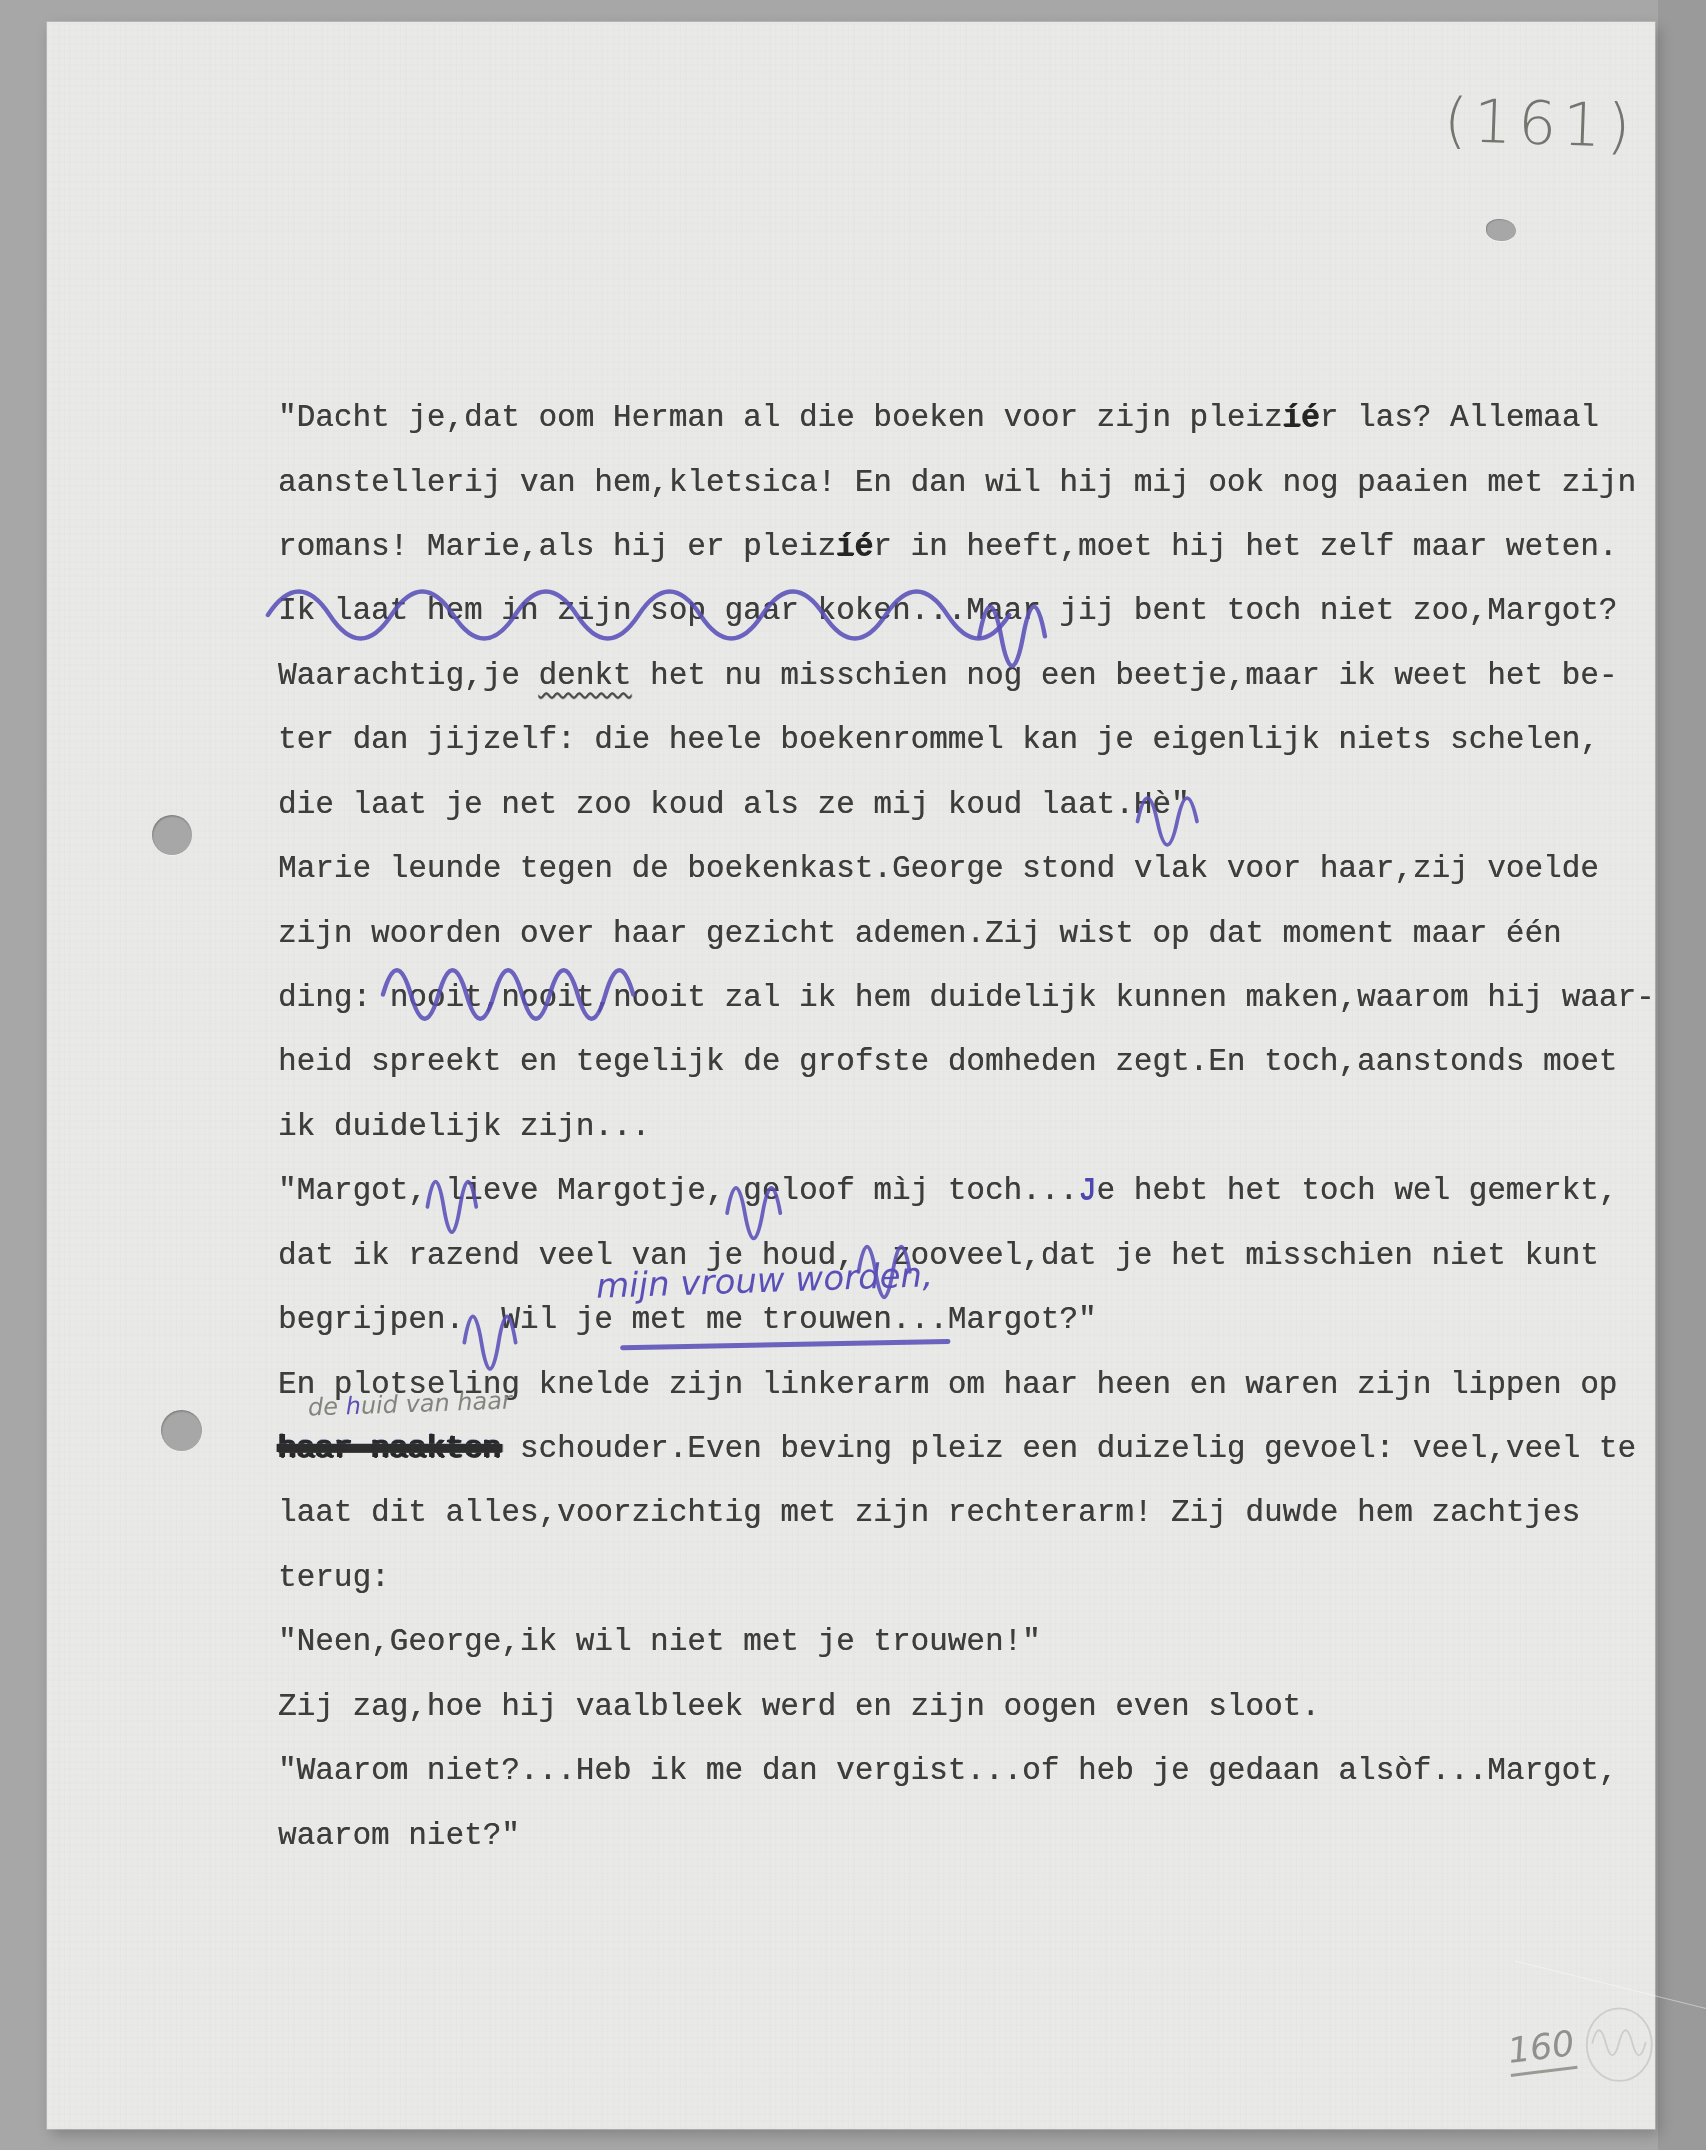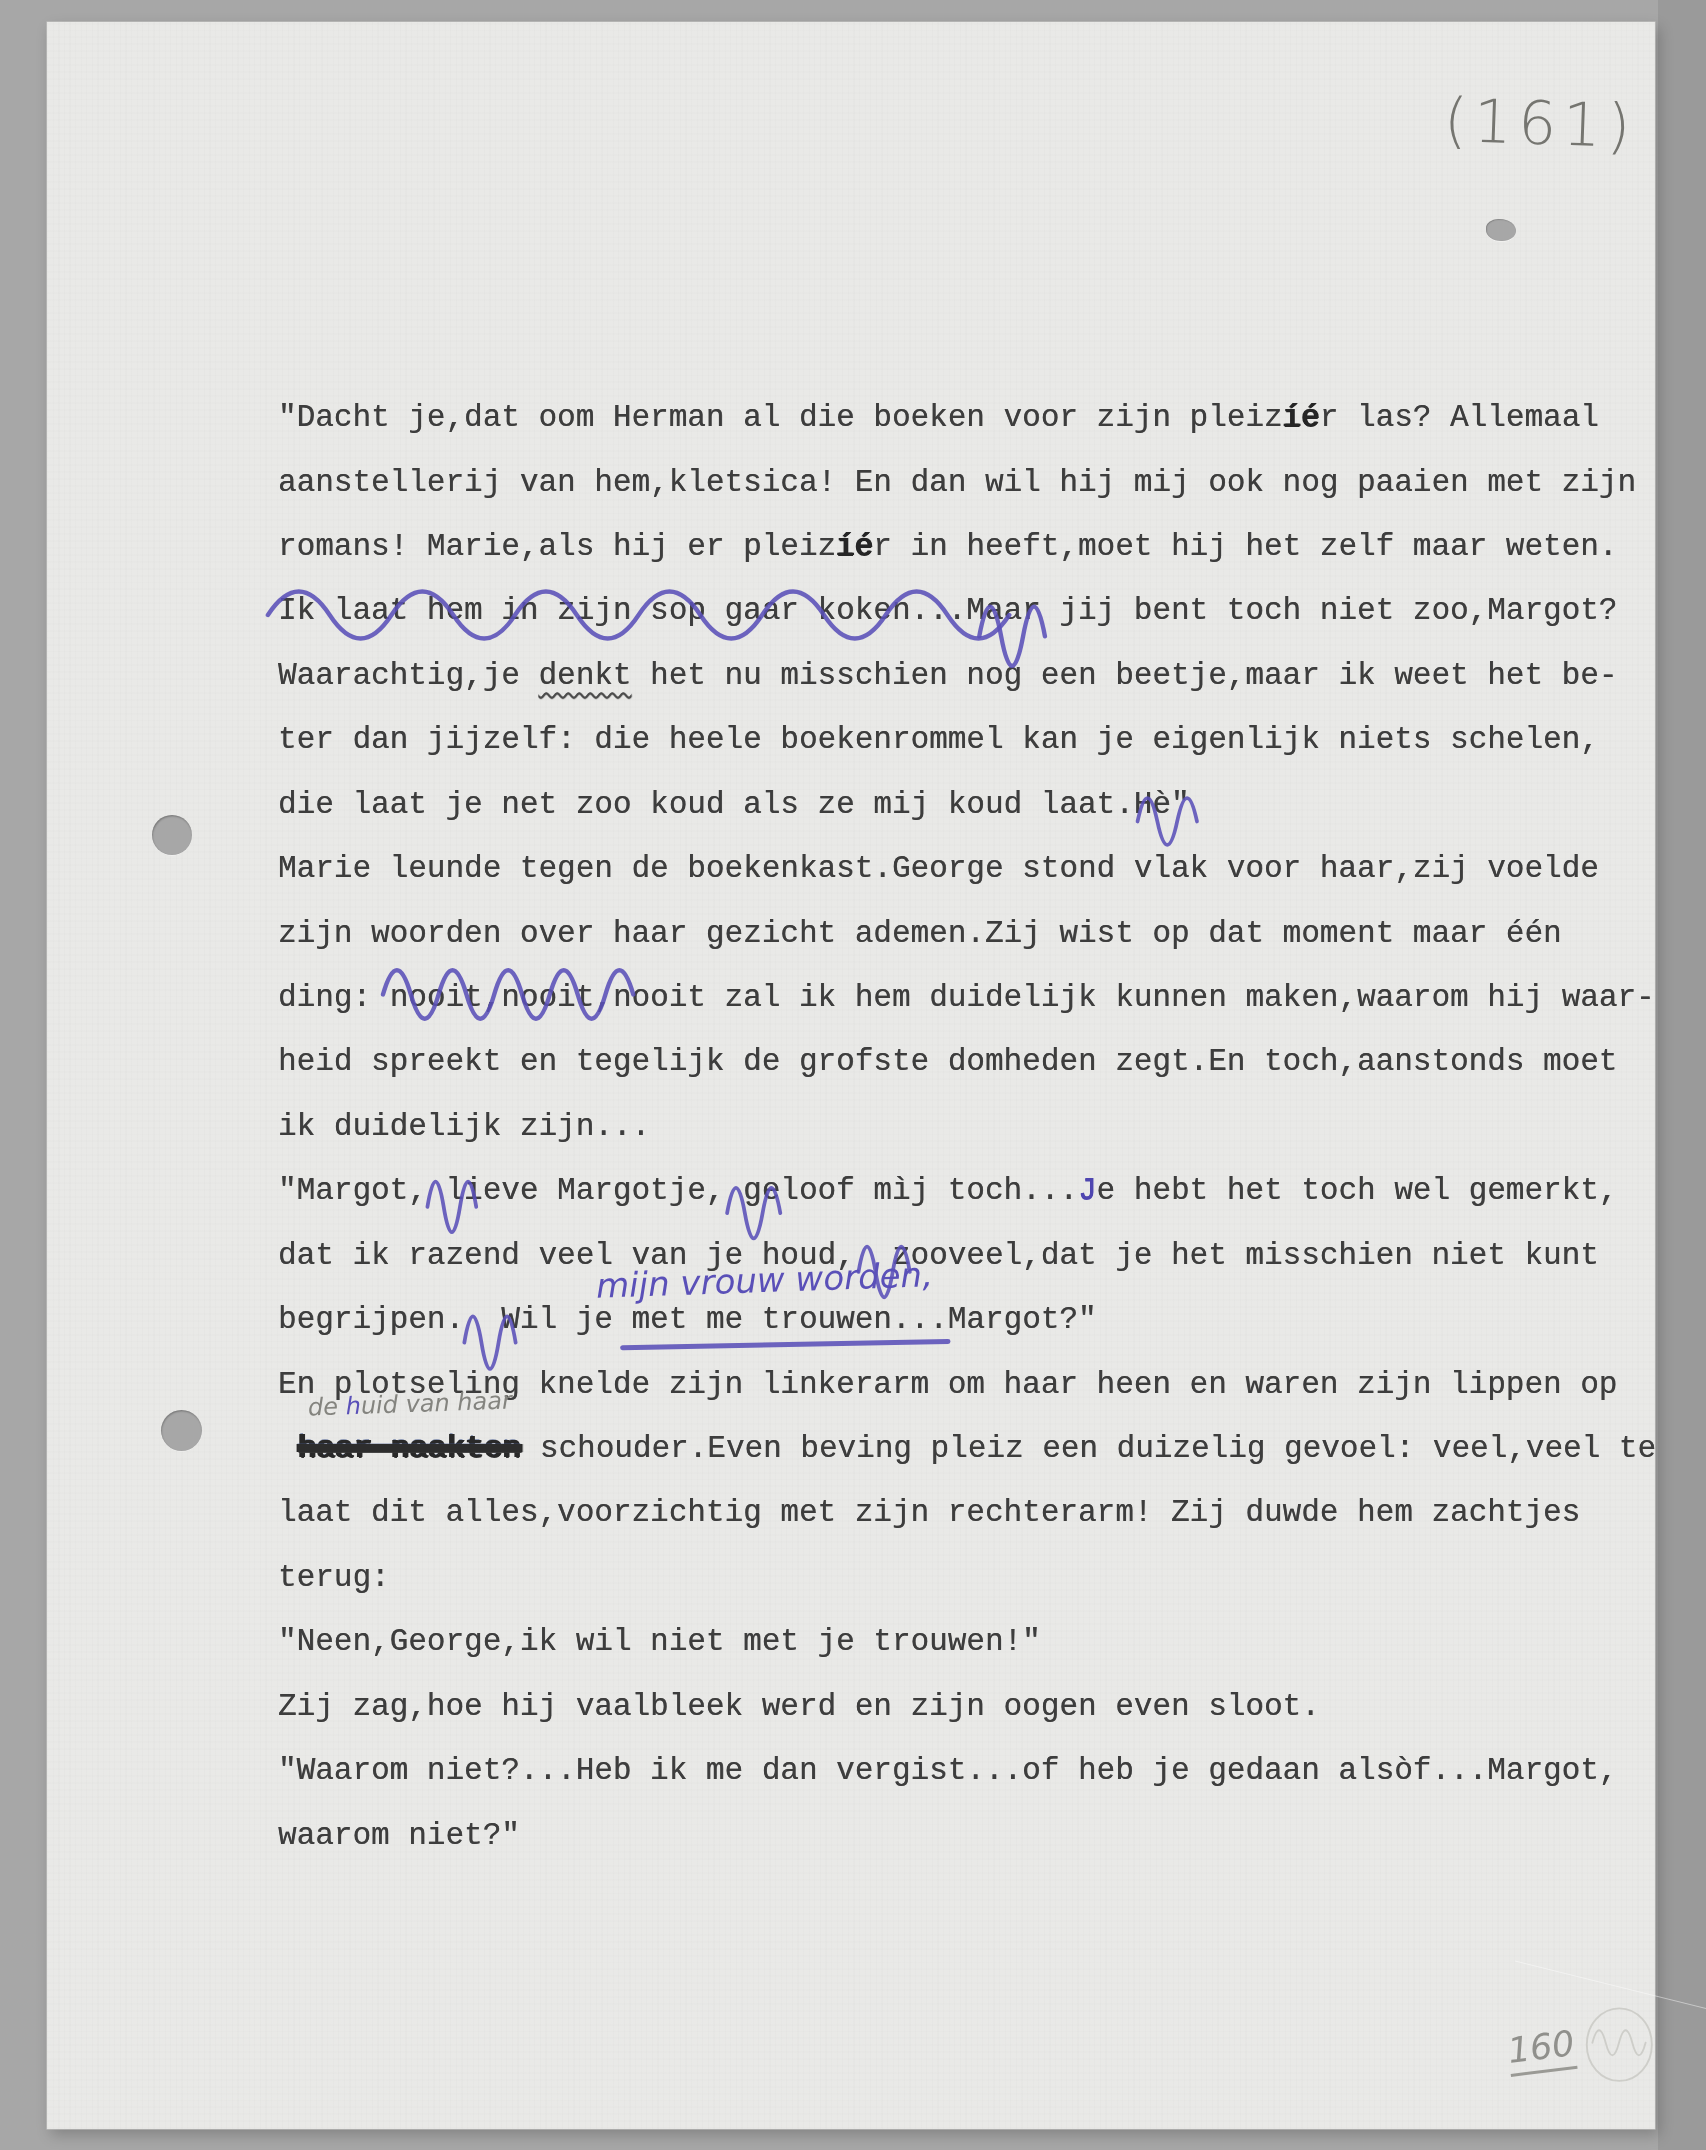--- a/index.html
+++ b/index.html
@@ -10,21 +10,21 @@
     box-shadow:0 0 0 0.6px #c2c2c0, 4.4px 5.6px 13.8px rgba(0,0,0,.22);}
   .hole{position:absolute;border-radius:50%;background:#a7a7a7;box-shadow:inset 0.6px 1.3px 1.9px rgba(0,0,0,.28), 0 0.6px 0 rgba(255,255,255,.6);}
   #hole-1{left:105px;top:793px;width:40px;height:40px;}
   #hole-2{left:114px;top:1388px;width:41px;height:41px;}
   #tear{position:absolute;left:1439px;top:197px;width:30px;height:22px;background:#a7a7a7;border-radius:45% 60% 50% 55%;box-shadow:inset 0.6px 0.6px 1.3px rgba(0,0,0,.3), 0 0.6px 0.6px rgba(255,255,255,.7);}
   .crease{position:absolute;left:1464px;top:1971px;width:269px;height:1.3px;background:rgba(255,255,255,.45);transform:rotate(14deg);}
   .line{position:absolute;left:278px;height:39px;white-space:pre;font-family:"Liberation Mono","DejaVu Sans Mono",monospace;font-size:31px;line-height:38px;color:#3d3d3d;text-shadow:0.3px 0.3px 0.4px rgba(45,45,45,.75);}
   .seg-over{text-shadow:1px 0 currentColor,-1px 0 currentColor,0 0.8px currentColor;color:#262626;margin-top:44px;}
   .seg-wavy{text-decoration-line:underline;text-decoration-style:wavy;text-decoration-color:#4c4c4c;text-decoration-thickness:2.2px;text-underline-offset:8.1px;margin-top:16px;}
   .seg-inkj{color:#4f46b0;text-shadow:0.6px 0 #4f46b0,0 0.6px #4f46b0;}
-  .seg-xout{color:#292929;text-shadow:1.4px 0 #292929,-1.4px 0 #292929,0.6px 0.9px #343434,-0.6px -0.6px rgba(70,90,140,.55);text-decoration-line:line-through;text-decoration-thickness:8.1px;text-decoration-color:#2d2d2d;margin-left:20px;}
+  .seg-xout{color:#292929;text-shadow:1.4px 0 #292929,-1.4px 0 #292929,0.6px 0.9px #343434,-0.6px -0.6px rgba(70,90,140,.55);text-decoration-line:line-through;text-decoration-thickness:8.1px;text-decoration-color:#2d2d2d;}
   .seg-strike{}
   .hand{position:absolute;white-space:pre;font-family:"DejaVu Sans",sans-serif;font-style:italic;}
   .c-ink{color:#5a50b8;}
   .c-pencil{color:#84847f;}
   .folio-top{position:absolute;left:1444px;top:88px;font-family:"DejaVu Sans",sans-serif;font-size:60px;letter-spacing:6.3px;color:#757570;transform:rotate(2deg);font-weight:300;}
   .folio-bottom{position:absolute;left:1508px;top:2027px;font-family:"DejaVu Sans",sans-serif;font-style:italic;font-size:35px;color:#90908c;transform:rotate(-7deg);border-bottom:3.8px solid #9a9a95;padding-bottom:2.5px;}
   #overlay{position:absolute;left:0;top:0;width:1707px;height:2151px;pointer-events:none;}
 </style>
 </head>
 <body>

